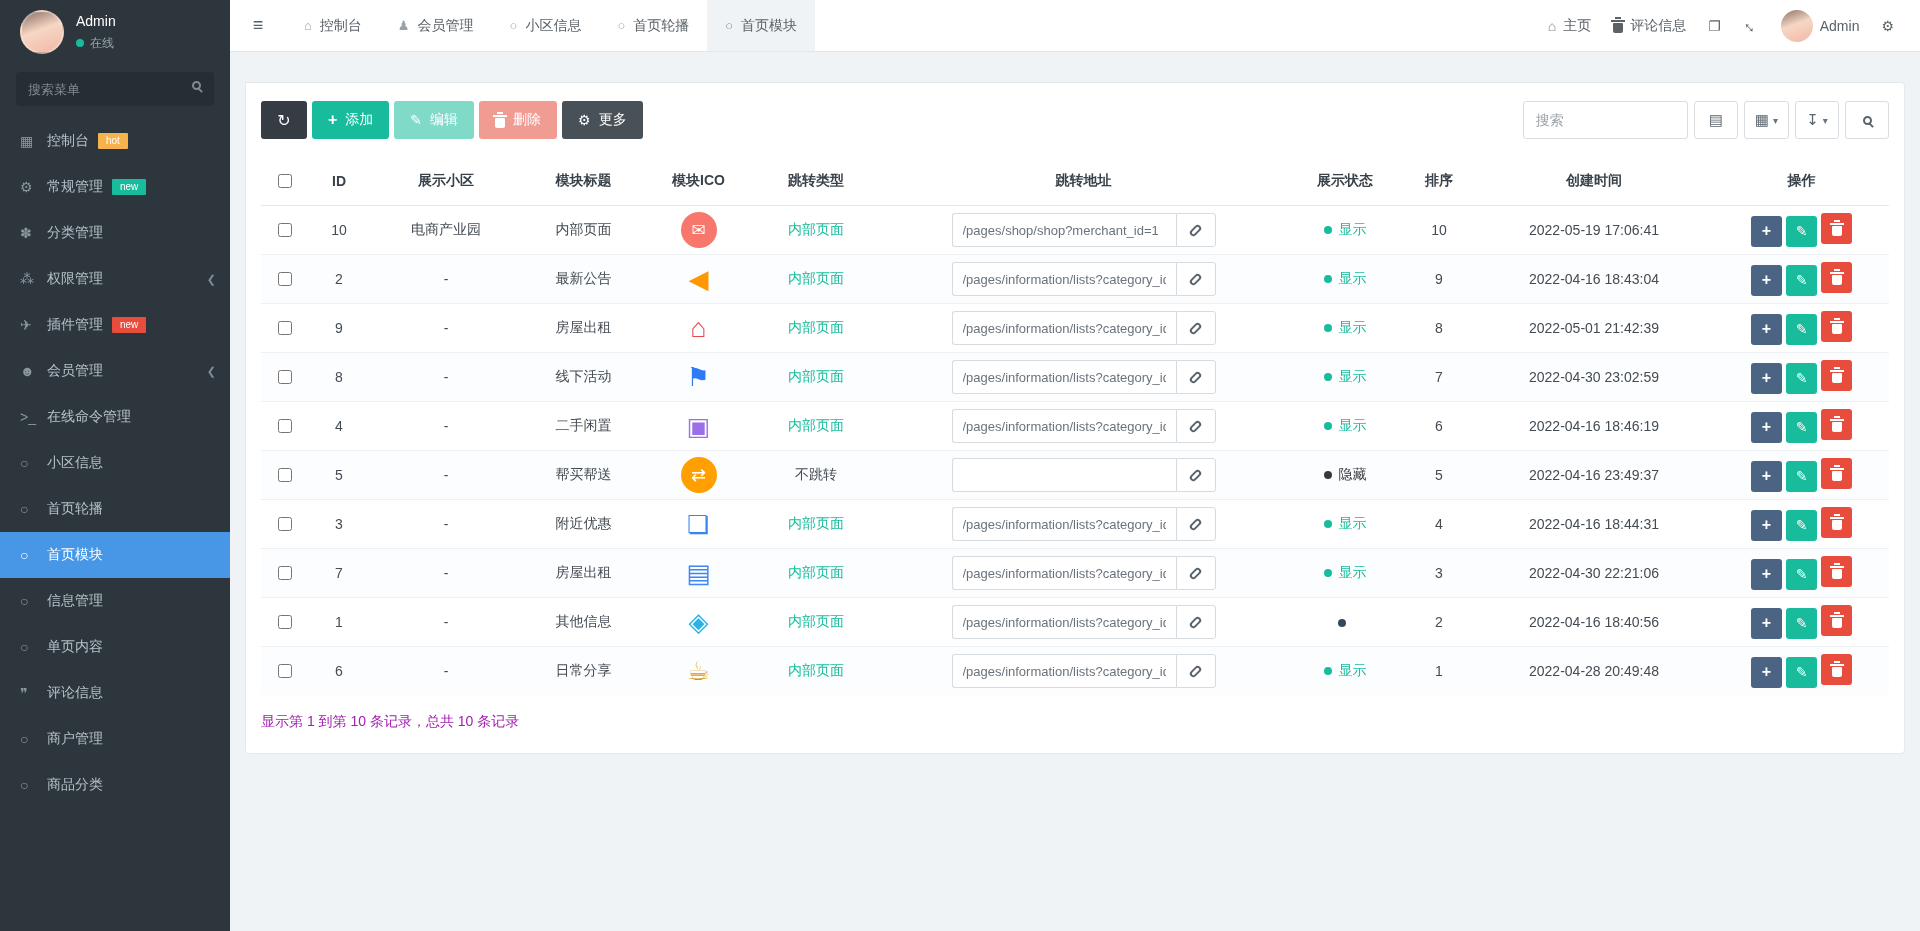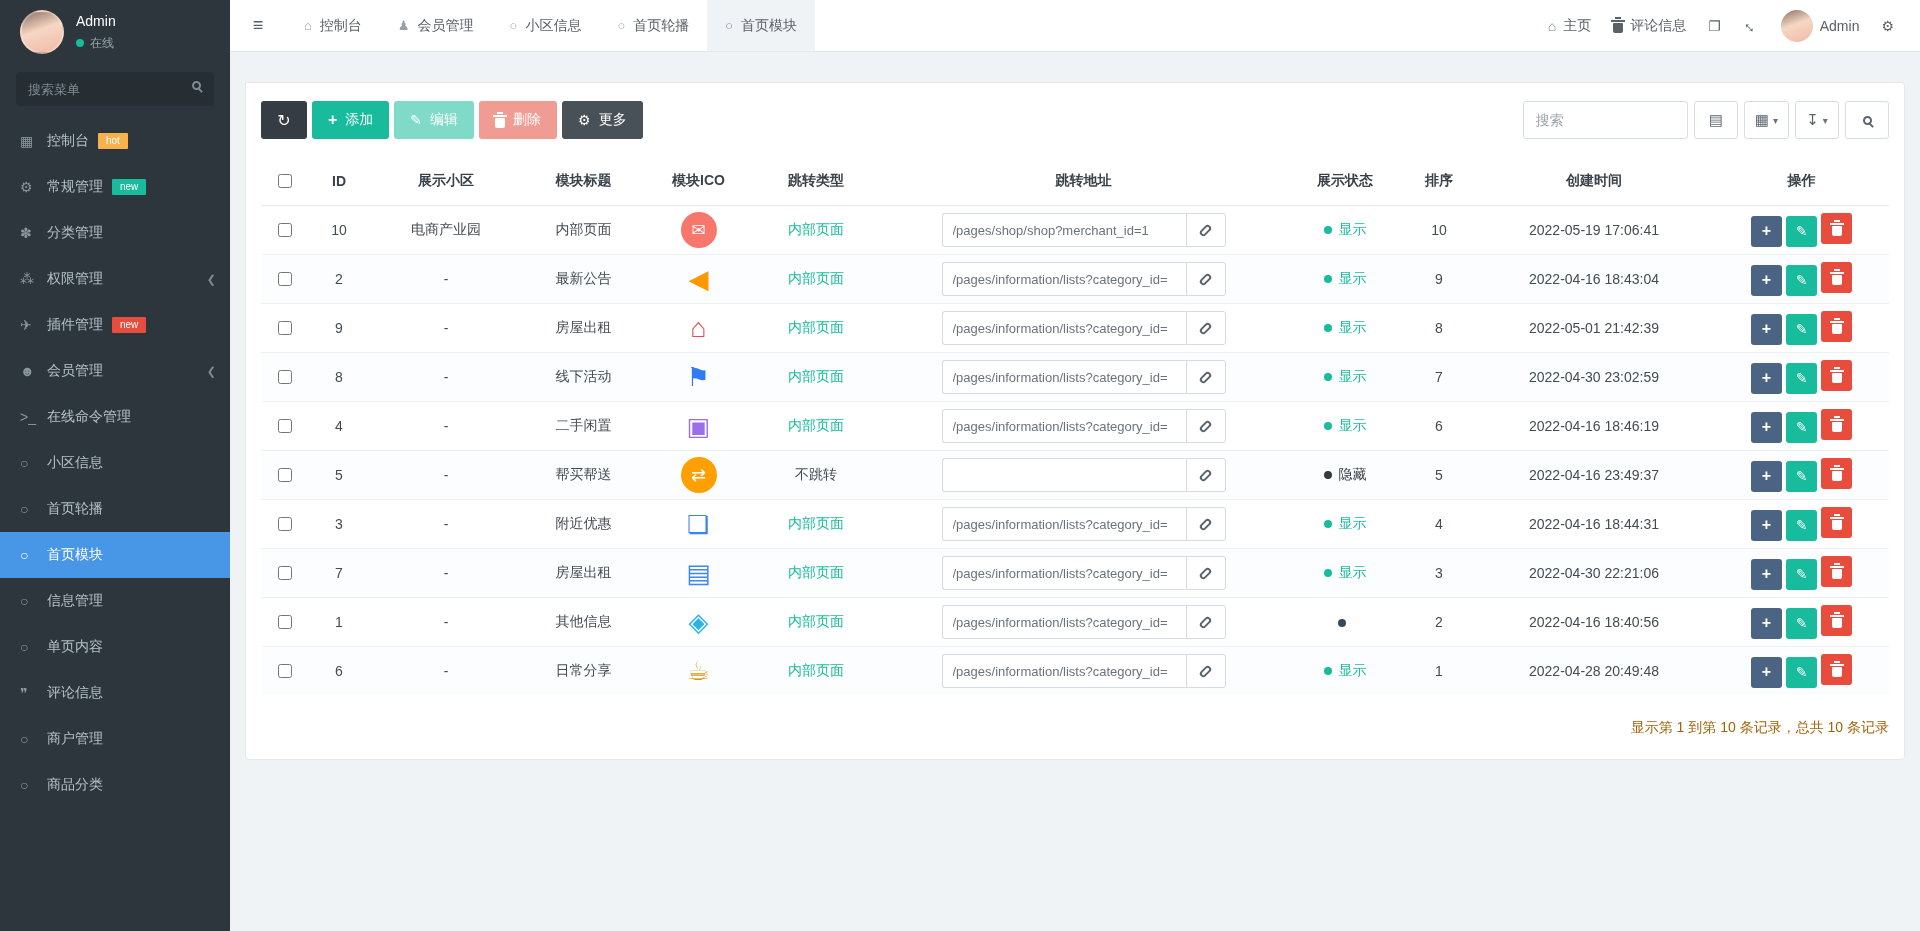--- a/index.html
+++ b/index.html
@@ -87,32 +87,32 @@
   .ibtn { min-width:44px; height:38px; background:#fff; border:1px solid #d8dde2; border-radius:3px;
     color:#5a646e; display:inline-flex; align-items:center; justify-content:center; gap:4px; cursor:pointer; font-size:15px; padding:0 10px; }
   .caret { font-size:10px; color:#6a747e; }
 
   
   table.grid { width:100%; border-collapse:collapse; margin-top:18px; table-layout:fixed; }
   .grid th { padding:14px 6px; font-size:14px; color:#39424a; font-weight:bold; text-align:center; border-bottom:1px solid #e4e8ec; }
   .grid td { padding:6px 6px; text-align:center; border-top:1px solid #eef1f4; font-size:14px; color:#434b53; height:48px; vertical-align:middle; }
   .grid tbody tr:nth-child(even) { background:#fcfdfe; }
   .mico { display:inline-flex; align-items:center; justify-content:center; width:36px; height:36px; font-size:24px; line-height:1; }
-  .url-wrap { display:inline-flex; width:284px; vertical-align:middle; }
+  .url-wrap { display:inline-flex; width:264px; vertical-align:middle; }
   .url-input { flex:1; min-width:0; height:34px; border:1px solid #d6dbe0; border-right:none; border-radius:3px 0 0 3px;
     padding:0 10px; font-size:13px; color:#6a737d; outline:none; font-family:inherit; }
   .url-btn { width:40px; height:34px; border:1px solid #d6dbe0; background:#fff; border-radius:0 3px 3px 0;
     display:inline-flex; align-items:center; justify-content:center; color:#5a646e; cursor:pointer; }
   .status { display:inline-flex; align-items:center; gap:7px; font-size:14px; }
   .op { width:31px; height:31px; border:none; border-radius:3px; color:#fff; margin:0 2px; cursor:pointer;
     font-size:14px; display:inline-flex; align-items:center; justify-content:center; }
   .op-add { background:#4b6483; font-size:16px; font-weight:bold; }
   .op-edit { background:#18bc9c; }
   .op-del { background:#e74c3c; }
-  .summary { margin-top:24px; font-size:14px; color:#a16207;text-align:right; }
+  .summary { margin-top:18px; font-size:14px; color:#a21caf; }
   input[type="checkbox"] { width:14px; height:14px; cursor:pointer; }
 </style>
 </head>
 <body>
 
 <div class="layout">
 
   <aside class="sidebar">
     <div class="user-panel">
       <div class="avatar"></div>

